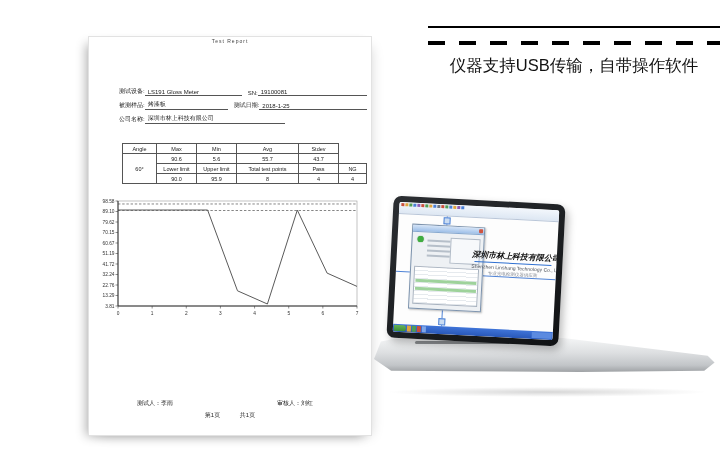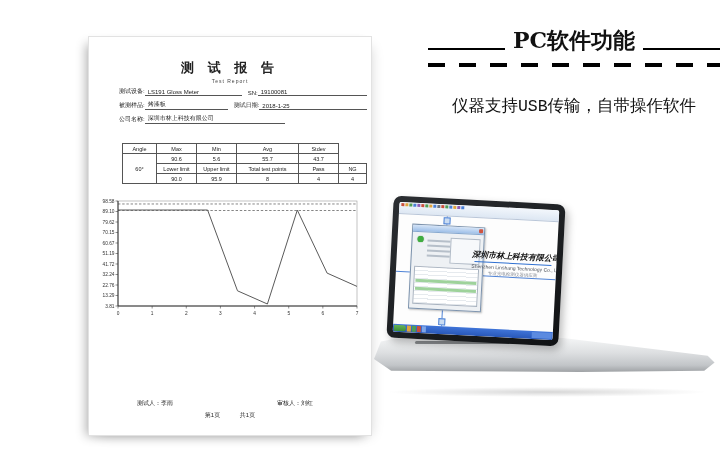--- a/index.html
+++ b/index.html
@@ -39,21 +39,21 @@
   .foot-pages span{margin:0 9px;}
 
   
   .panel{position:absolute;left:428px;top:26px;width:292px;}
   .heading-row{display:flex;align-items:flex-end;}
   .h-line{flex:1;height:2px;background:#000;margin-bottom:6px;}
   .panel-heading{font-family:"DejaVu Serif",serif;font-size:22px;font-weight:600;
                  color:#111;padding:0 8px;white-space:nowrap;}
   .dash-row{height:4px;margin-top:7px;
             background:repeating-linear-gradient(90deg,#000 0 17px,transparent 17px 31px);}
-  .panel-text{margin-top:24px;text-align:center;font-family:Liberation Mono, monospace;
+  .panel-text{margin-top:5px;text-align:center;font-family:Liberation Sans, sans-serif;
               font-size:16.5px;color:#111;line-height:31px;white-space:nowrap;}
 
   
   .laptop{position:absolute;left:372px;top:188px;width:350px;height:205px;}
   .lap-screen{position:absolute;left:18px;top:12px;width:172px;height:142px;
               background:linear-gradient(145deg,#2b2e32,#101214);border-radius:8px;
               transform:rotate(3deg);padding:6px;box-sizing:border-box;
               box-shadow:3px 4px 8px rgba(0,0,0,.28);}
   .lap-screen-inner{position:relative;width:100%;height:100%;background:#fdfdfd;
                     overflow:hidden;border-radius:2px;}
@@ -101,21 +101,20 @@
   .base-slot{position:absolute;left:12%;top:10%;width:38%;height:3px;background:#8b8e91;border-radius:2px;}
   .lap-shadow{position:absolute;left:4%;bottom:-4px;width:92%;height:10px;
               background:radial-gradient(ellipse at center, rgba(0,0,0,.16), rgba(0,0,0,0) 70%);}
 </style>
 </head>
 <body>
 
 <div class="stage">
 
   <div class="page">
-    <div class="rep-title">测 试 报 告</div>
     <div class="rep-subtitle">Test Report</div>
 
     <div class="form">
       <div class="form-row">
         <span class="flabel">测试设备:</span>
         <span class="fvalue w92">LS191 Gloss Meter</span>
         <span class="flabel ml">SN:</span>
         <span class="fvalue grow">19100081</span>
       </div>
       <div class="form-row">
@@ -228,21 +227,20 @@
       <div class="foot-pages">
         <span>第1页</span>
         <span>共1页</span>
       </div>
     </div>
   </div>
 
   <div class="panel">
     <div class="heading-row">
       <div class="h-line"></div>
-      <div class="panel-heading">PC软件功能</div>
       <div class="h-line"></div>
     </div>
     <div class="dash-row"></div>
     <div class="panel-text">仪器支持USB传输，自带操作软件</div>
   </div>
 
   <div class="laptop">
     <div class="lap-shadow"></div>
     <div class="lap-base">
       <div class="base-body"></div>

